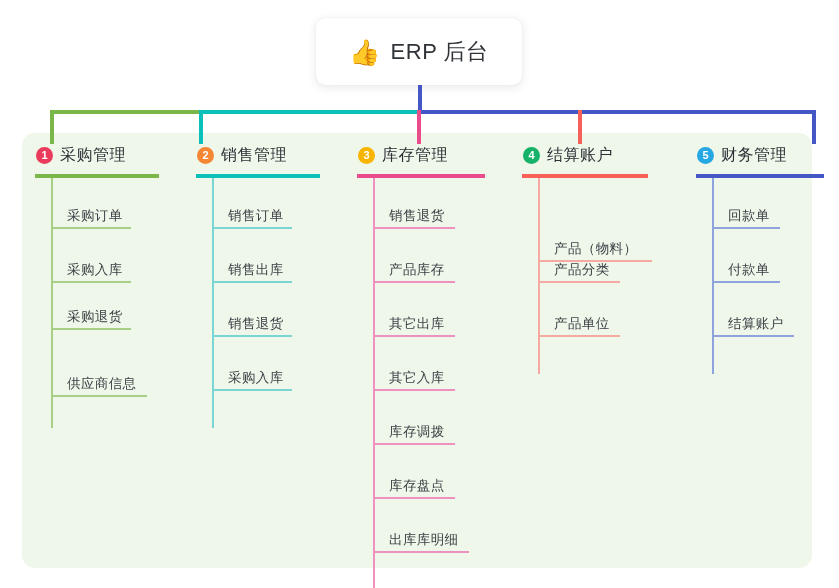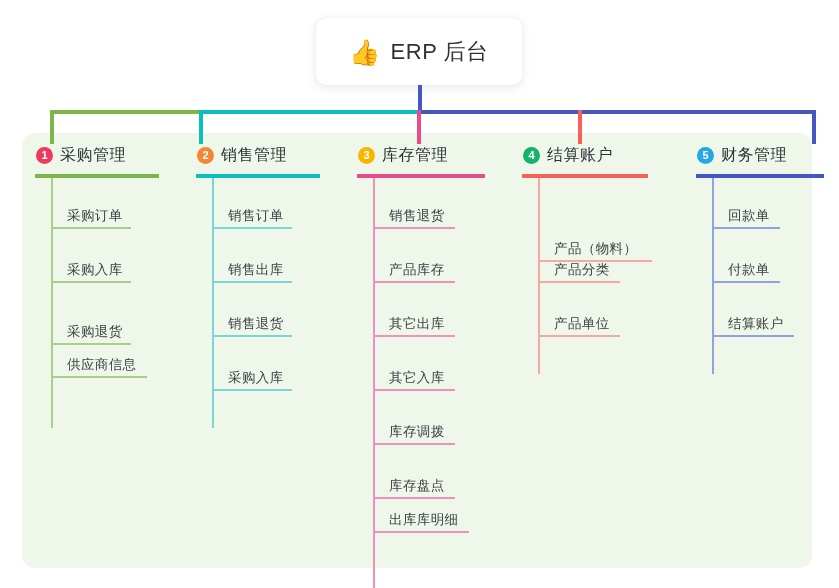--- a/index.html
+++ b/index.html
@@ -172,25 +172,25 @@
       <div class="col-underline" style="width: 124px; background: rgb(122, 182, 72);"></div>
       <div class="trunk" style="height: 250px; background: rgb(168, 207, 134);"></div>
       <div class="leaf" style="top: 60px; width: 80px; height: 26px;">
         <span class="leaf-label">采购订单</span>
         <div class="leaf-rule" style="width: 80px; background: rgb(168, 207, 134);"></div>
       </div>
       <div class="leaf" style="top: 114px; width: 80px; height: 26px;">
         <span class="leaf-label">采购入库</span>
         <div class="leaf-rule" style="width: 80px; background: rgb(168, 207, 134);"></div>
       </div>
-      <div class="leaf" style="top: 176px; width: 80px; height: 26px;">
+      <div class="leaf" style="top: 161px; width: 80px; height: 26px;">
         <span class="leaf-label">采购退货</span>
         <div class="leaf-rule" style="width: 80px; background: rgb(168, 207, 134);"></div>
       </div>
-      <div class="leaf" style="top: 209px; width: 96px; height: 26px;">
+      <div class="leaf" style="top: 228px; width: 96px; height: 26px;">
         <span class="leaf-label">供应商信息</span>
         <div class="leaf-rule" style="width: 96px; background: rgb(168, 207, 134);"></div>
       </div>
     </div>
     <div class="column" style="left: 183px;">
       <div class="col-header">
         <span class="badge" style="background: rgb(245, 134, 52);">2</span>
         <span class="col-title">销售管理</span>
       </div>
       <div class="col-underline" style="width: 124px; background: rgb(11, 191, 187);"></div>
@@ -236,21 +236,21 @@
         <div class="leaf-rule" style="width: 82px; background: rgb(239, 145, 191);"></div>
       </div>
       <div class="leaf" style="top: 276px; width: 82px; height: 26px;">
         <span class="leaf-label">库存调拨</span>
         <div class="leaf-rule" style="width: 82px; background: rgb(239, 145, 191);"></div>
       </div>
       <div class="leaf" style="top: 330px; width: 82px; height: 26px;">
         <span class="leaf-label">库存盘点</span>
         <div class="leaf-rule" style="width: 82px; background: rgb(239, 145, 191);"></div>
       </div>
-      <div class="leaf" style="top: 364px; width: 96px; height: 26px;">
+      <div class="leaf" style="top: 384px; width: 96px; height: 26px;">
         <span class="leaf-label">出库库明细</span>
         <div class="leaf-rule" style="width: 96px; background: rgb(239, 145, 191);"></div>
       </div>
     </div>
     <div class="column" style="left: 509px;">
       <div class="col-header">
         <span class="badge" style="background: rgb(23, 178, 106);">4</span>
         <span class="col-title">结算账户</span>
       </div>
       <div class="col-underline" style="width: 126px; background: rgb(247, 95, 90);"></div>

